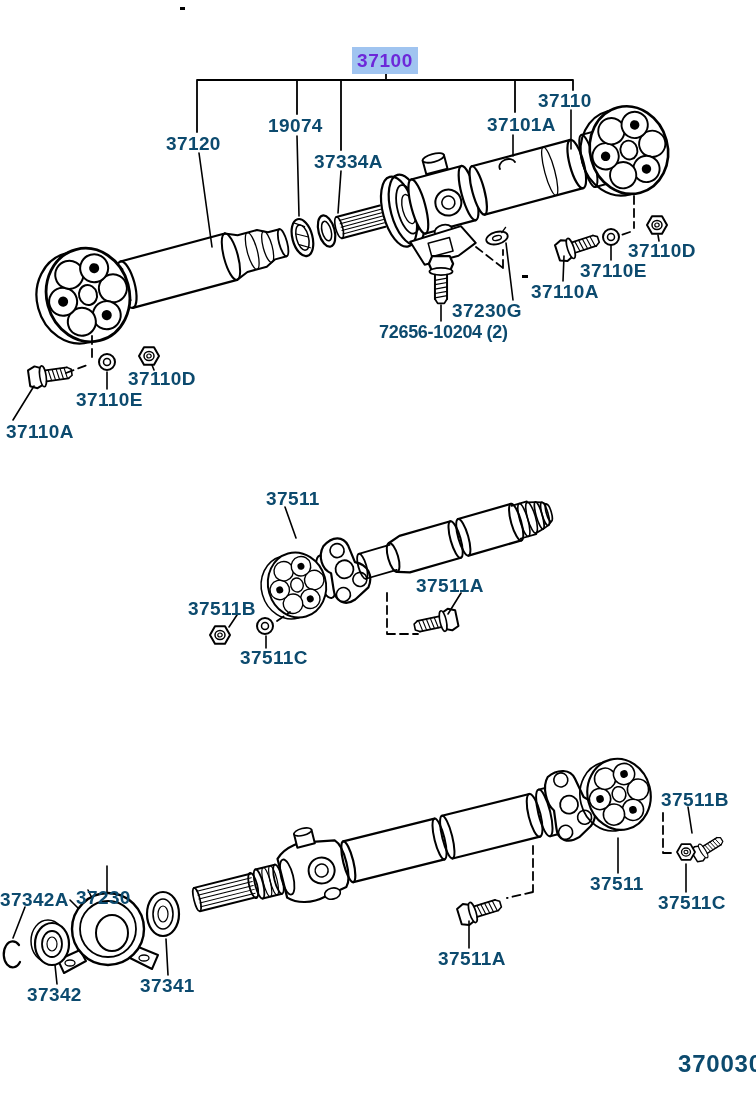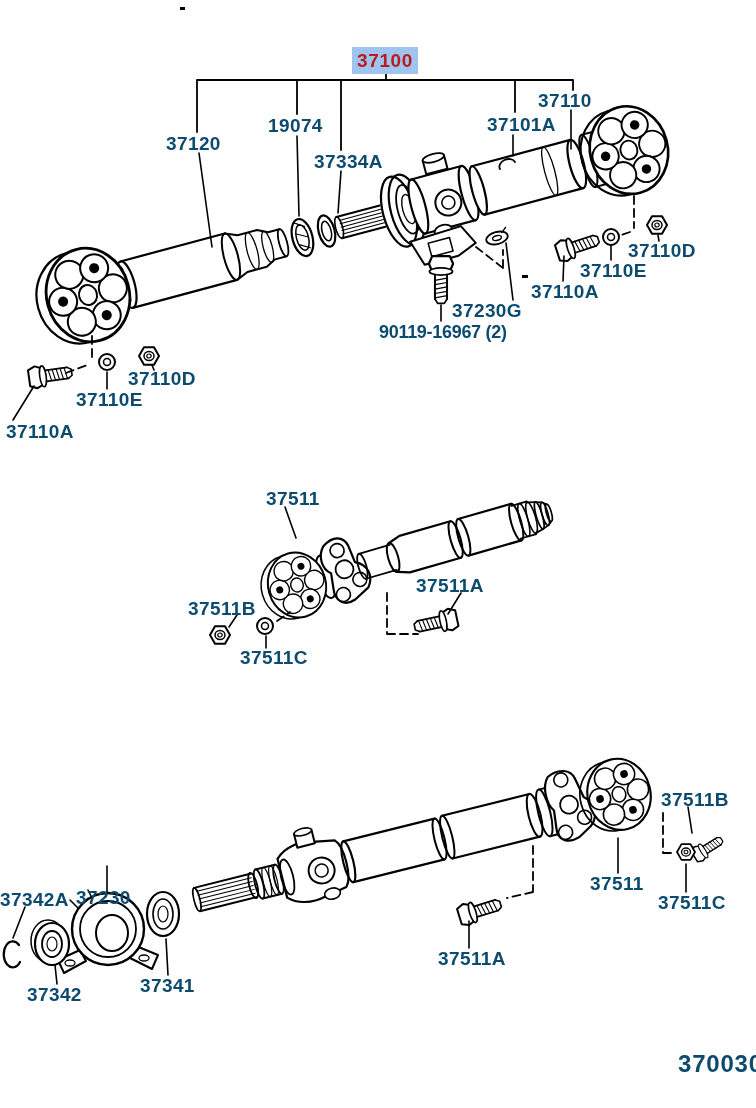--- a/index.html
+++ b/index.html
@@ -5,21 +5,21 @@
   html,body{margin:0;padding:0;background:#fff;}
   .stage{position:relative;width:756px;height:1108px;background:#ffffff;overflow:hidden;
          font-family:"Liberation Sans",sans-serif;}
   svg{position:absolute;left:0;top:0;}
   .plabel{position:absolute;font-weight:bold;font-size:19px;line-height:1;
           letter-spacing:0.4px;color:#0c4a6e;white-space:nowrap;
           font-family:"Liberation Sans",sans-serif;}
   .plabel.sm{font-size:18px;letter-spacing:-0.3px;}
   .plabel.footer{letter-spacing:0.8px;font-size:24px;margin-left:7px;}
   .hl{position:absolute;left:352px;top:47px;width:66px;height:27px;
-      background:#a0c4f0;color:#b91c1c;display:flex;align-items:center;
+      background:#a0c4f0;color:#6d28d9;display:flex;align-items:center;
       justify-content:center;font-weight:bold;font-size:19px;letter-spacing:0.6px;
       font-family:"Liberation Sans",sans-serif;}
   .stray{position:absolute;background:#000;}
 </style>
 </head>
 <body>
 
 <div class="stage">
 
 <svg width="756" height="1108" viewBox="0 0 756 1108" fill="none" stroke="#000" stroke-linecap="round" stroke-linejoin="round">
@@ -302,21 +302,21 @@
 
 <div class="plabel" style="left:166px;top:134px">37120</div>
 <div class="plabel" style="left:268px;top:116px">19074</div>
 <div class="plabel" style="left:314px;top:152px">37334A</div>
 <div class="plabel" style="left:487px;top:115px">37101A</div>
 <div class="plabel" style="left:538px;top:91px">37110</div>
 <div class="plabel" style="left:628px;top:241px">37110D</div>
 <div class="plabel" style="left:580px;top:261px">37110E</div>
 <div class="plabel" style="left:531px;top:282px">37110A</div>
 <div class="plabel" style="left:452px;top:301px">37230G</div>
-<div class="plabel sm" style="left:379px;top:323px">90119-16967 (2)</div>
+<div class="plabel sm" style="left:379px;top:323px">72656-10204 (2)</div>
 <div class="plabel" style="left:128px;top:369px">37110D</div>
 <div class="plabel" style="left:76px;top:390px">37110E</div>
 <div class="plabel" style="left:6px;top:422px">37110A</div>
 <div class="plabel" style="left:266px;top:489px">37511</div>
 <div class="plabel" style="left:416px;top:576px">37511A</div>
 <div class="plabel" style="left:188px;top:599px">37511B</div>
 <div class="plabel" style="left:240px;top:648px">37511C</div>
 <div class="plabel" style="left:76px;top:888px">37230</div>
 <div class="plabel" style="left:0px;top:890px">37342A</div>
 <div class="plabel" style="left:27px;top:985px">37342</div>

